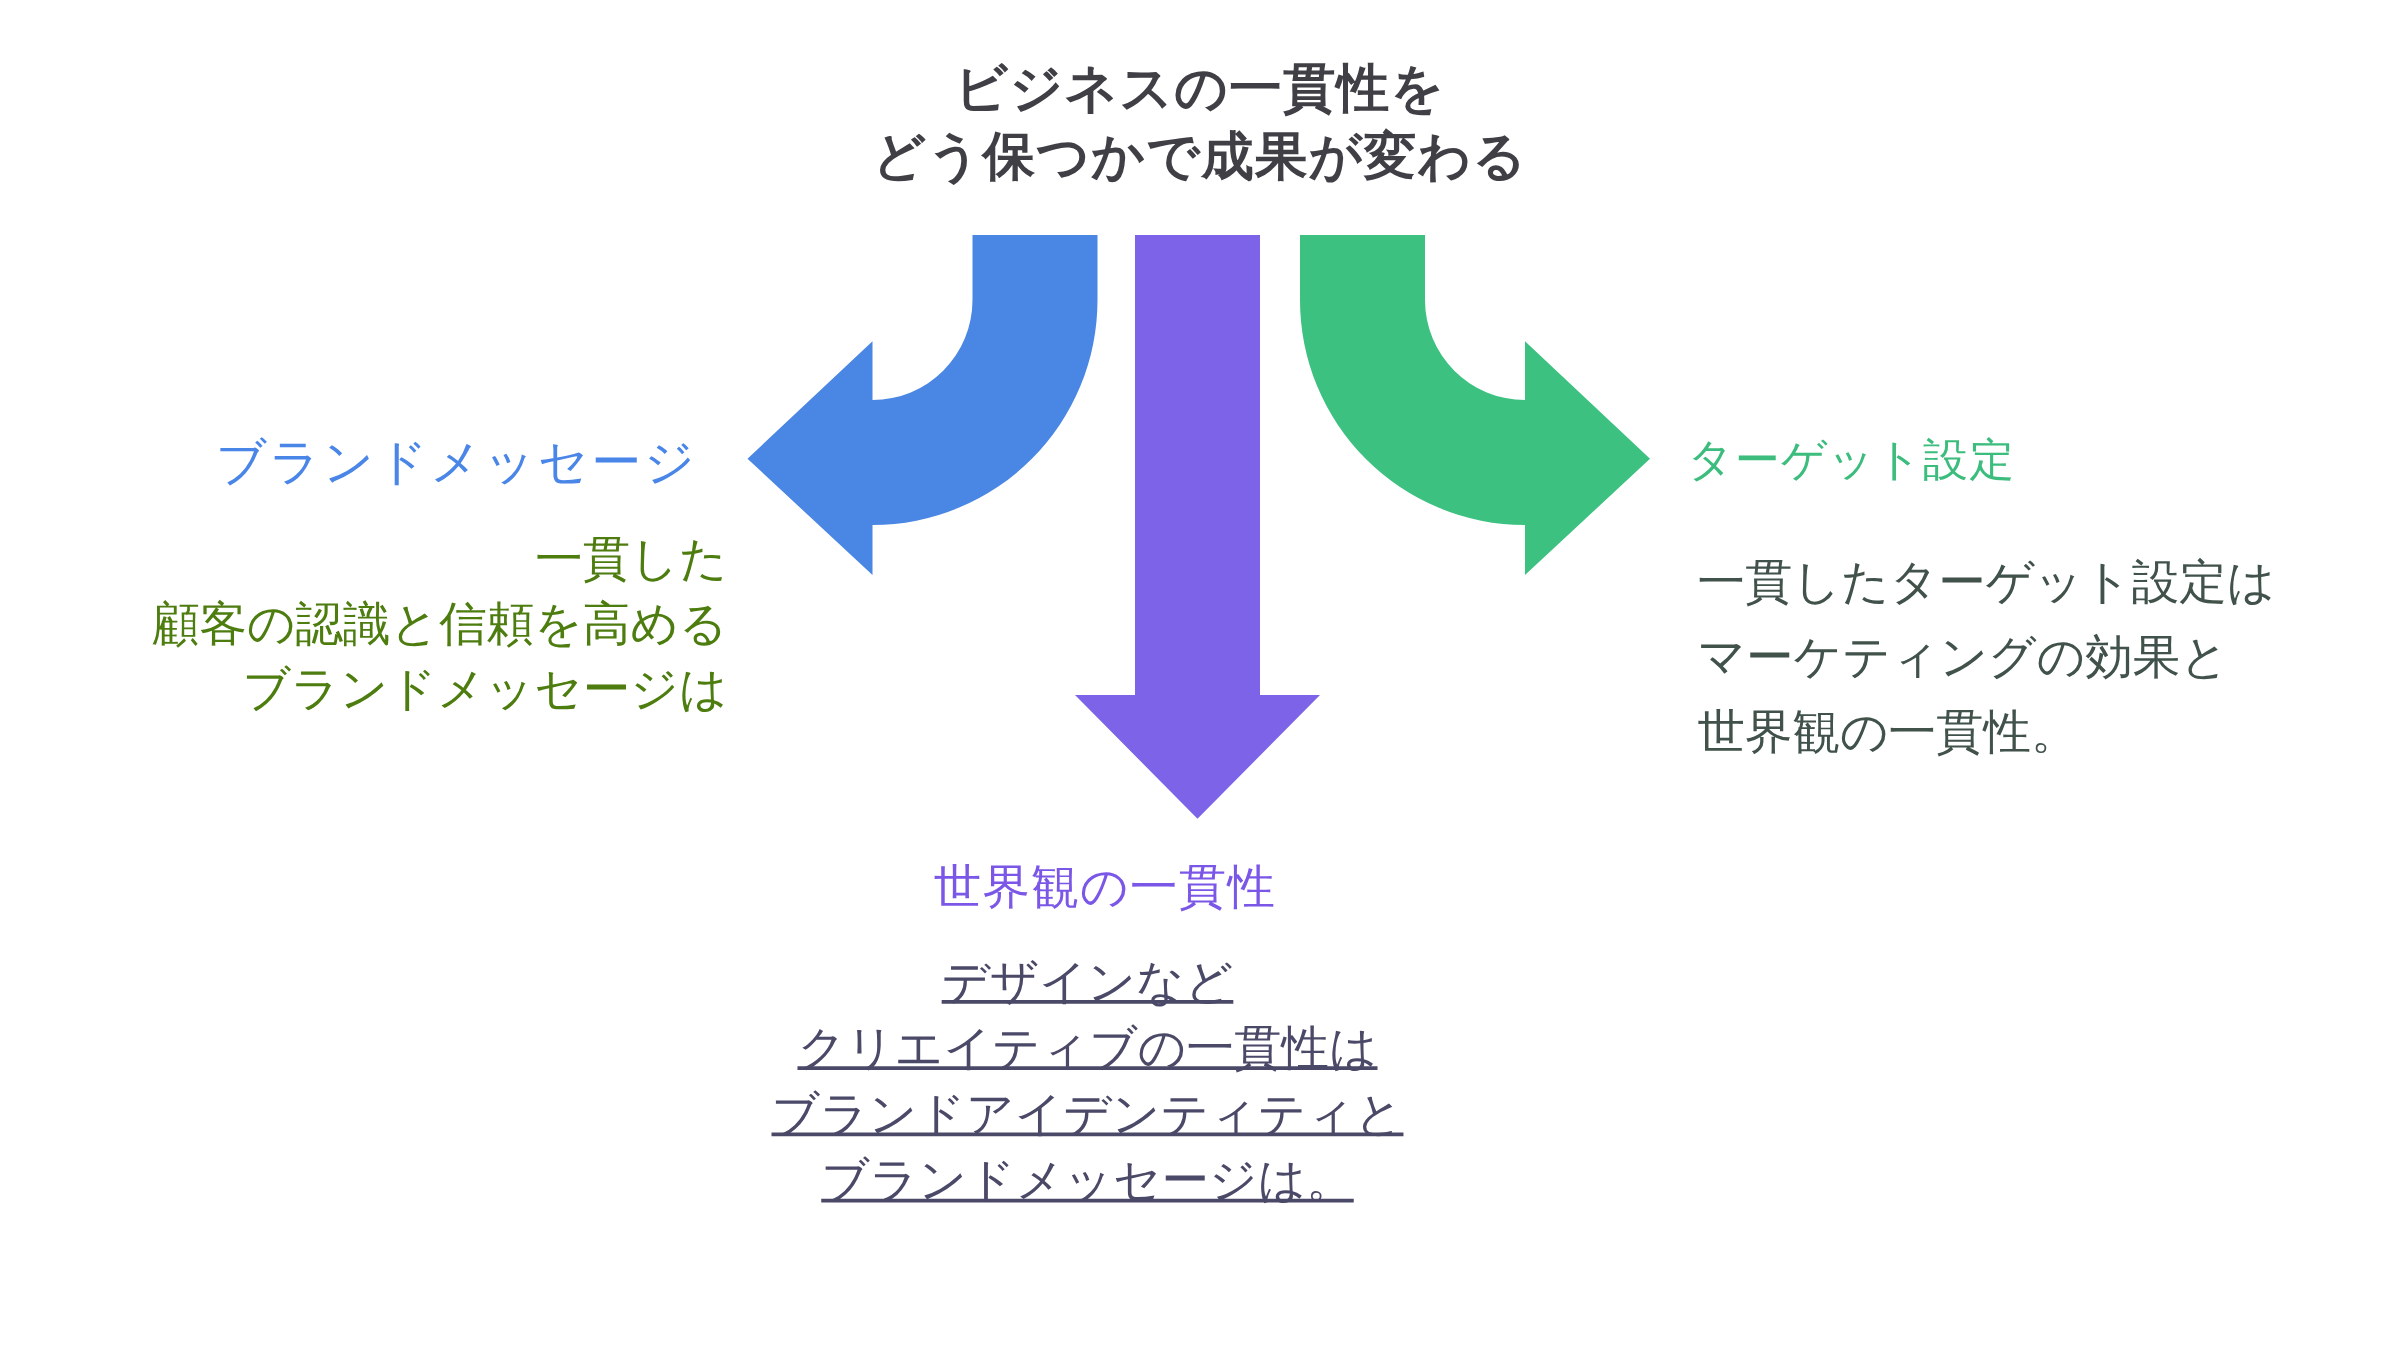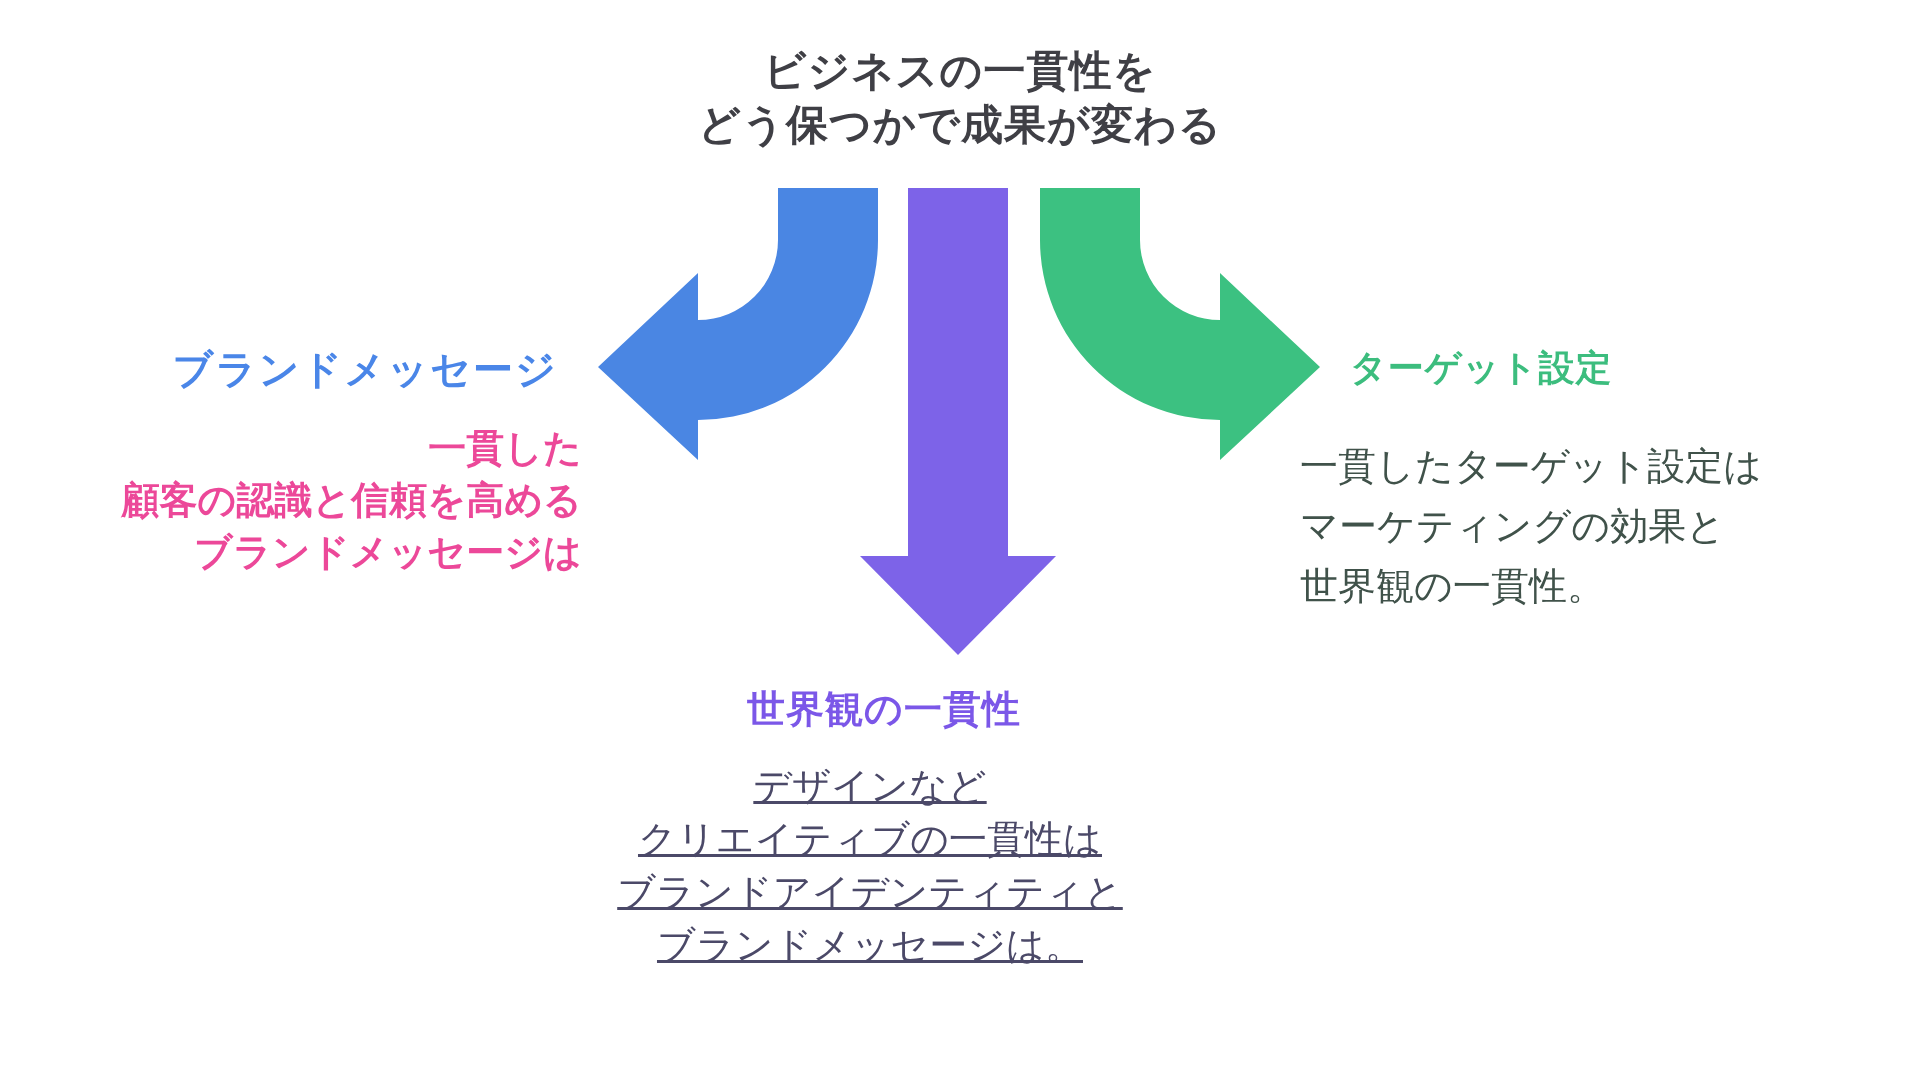--- a/index.html
+++ b/index.html
@@ -27,21 +27,21 @@
     top: 44px;
     width: 1000px;
     text-align: center;
     font-size: 42px;
     line-height: 54px;
     font-weight: bold;
     letter-spacing: 1px;
   }
   .label {
     position: absolute;
-    font-weight: bold;
+    font-weight: normal;
     white-space: nowrap;
   }
   .label-left {
     right: 1362px;
     top: 342px;
     font-size: 40px;
     letter-spacing: 2px;
     text-align: right;
   }
   .label-center {
@@ -71,21 +71,21 @@
   }
   .body-center {
     left: 570px;
     top: 760px;
     width: 600px;
     line-height: 53px;
     text-align: center;
     text-decoration: underline;
   }
   .body-right {
-    left: 1300px;
+    left: 1358px;
     top: 436px;
     line-height: 60px;
     text-align: left;
   }
 </style>
 </head>
 <body>
 
 <div class="canvas">
 
@@ -94,21 +94,21 @@
     <path d="M908 188 L1008 188 L1008 556 L1056 556 L958 655 L860 556 L908 556 Z" fill="#7d63e8"></path>
     <path d="M1140 188 L1040 188 L1040 240 A180 180 0 0 0 1220 420 L1220 460 L1320 367 L1220 273 L1220 320 A80 80 0 0 1 1140 240 Z" fill="#3cc181"></path>
   </svg>
 
   <div class="title" style="color: rgb(63, 63, 69);">
     <div>ビジネスの一貫性を</div>
     <div>どう保つかで成果が変わる</div>
   </div>
 
   <div class="label label-left" style="color: rgb(74, 134, 232);">ブランドメッセージ</div>
-  <div class="body-text body-left" style="color: #ec4899; font-weight: bold;">
+  <div class="body-text body-left" style="color: #4d7c0f;">
     <div>一貫した</div>
     <div>顧客の認識と信頼を高める</div>
     <div>ブランドメッセージは</div>
   </div>
 
   <div class="label label-center" style="color: rgb(123, 87, 232);">世界観の一貫性</div>
   <div class="body-text body-center" style="color: rgb(75, 73, 104);">
     <div>デザインなど</div>
     <div>クリエイティブの一貫性は</div>
     <div>ブランドアイデンティティと</div>

